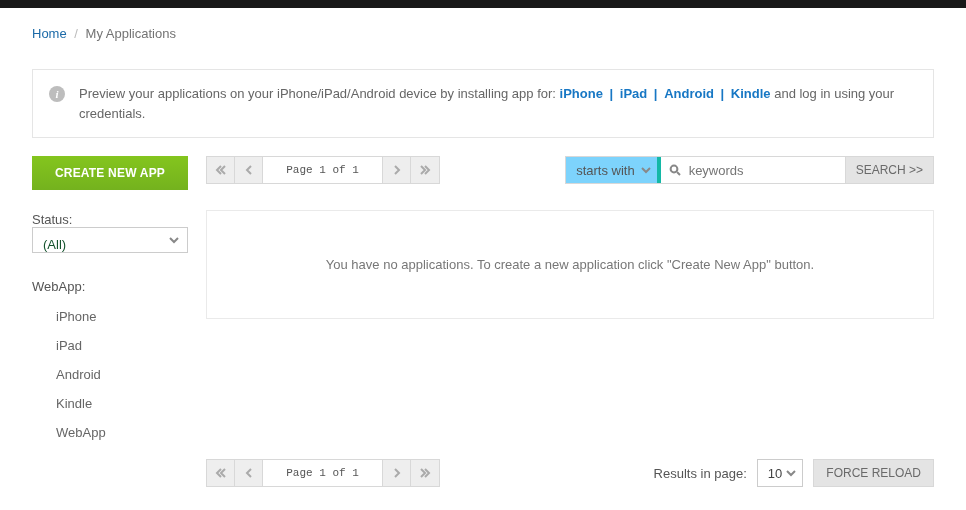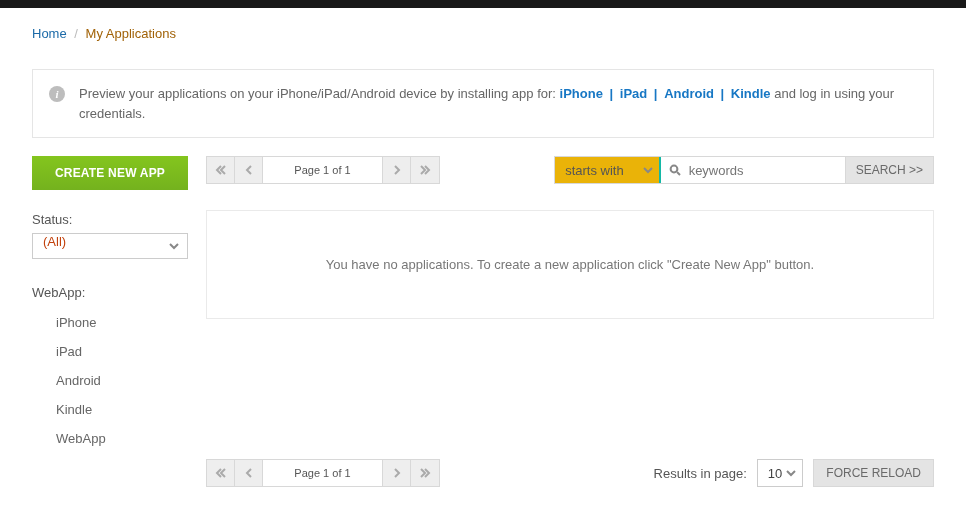--- a/index.html
+++ b/index.html
@@ -18,21 +18,21 @@
   .page {
     padding: 0 32px 10px 32px;
   }
   .breadcrumbs {
     padding: 18px 0 14px 0;
     font-size: 13px;
     color: #888;
   }
   .breadcrumbs a { color: #1c6aa8; text-decoration: none; }
   .breadcrumbs .sep { color: #bbb; margin: 0 4px; }
-  .breadcrumbs .current { color: #a16207; }
+  .breadcrumbs .current { color: #737373; }
 
   .steps {
     display: flex;
     width: 100%;
     border: 1px solid #ddd;
   }
   .step {
     flex: 1;
     text-align: center;
     padding: 9px 0;
@@ -93,27 +93,27 @@
     cursor: pointer;
     letter-spacing: .2px;
   }
   .sb-label {
     margin-top: 22px;
     font-weight: normal;
     color: #555;
     font-size: 13px;
   }
   .sb-select {
-    position: relative; margin-top: 6px;
+    position: relative; 
     border: 1px solid #ccc;
     background: #fff;
     height: 26px;
-    display: flex; align-items: flex-start;
+    display: flex; align-items: flex-end;
     padding: 0 24px 0 10px;
-    color: #c2410c;
+    color: #14532d;
     cursor: pointer;
   }
   .sb-select .chev {
     position: absolute; right: 8px; top: 50%;
     transform: translateY(-50%);
     color: #888;
   }
   .sb-targets { margin-top: 8px; }
   .sb-targets .target-item {
     padding: 7px 0 7px 24px;
@@ -144,32 +144,33 @@
     cursor: pointer;
     font-size: 11px;
   }
   .pager .cell:last-child { border-right: none; }
   .pager .pagelabel {
     width: auto;
     min-width: 120px;
     padding: 0 18px;
     background: #fff;
     color: #555;
+    font-family: Liberation Mono, monospace;
   }
   .search-group {
     display: inline-flex;
     height: 28px;
     border: 1px solid #d8d8d8;
   }
   .search-group .dropdown {
     display: flex; align-items: center;
-    padding: 0 35px 0 10px;
-    background: #eab308;
-    color: #555;
-    border-right: 2px solid #14b8a6;
+    padding: 0 22px 0 10px;
+    background: #7dd3fc;
+    color: #555;
+    border-right: 4px solid #14b8a6;
     position: relative;
     cursor: pointer;
     min-width: 88px;
   }
   .search-group .dropdown .chev {
     position: absolute; right: 6px; color: #888;
   }
   .search-group .search-input-wrap {
     display: flex; align-items: center;
     background: #fff;

